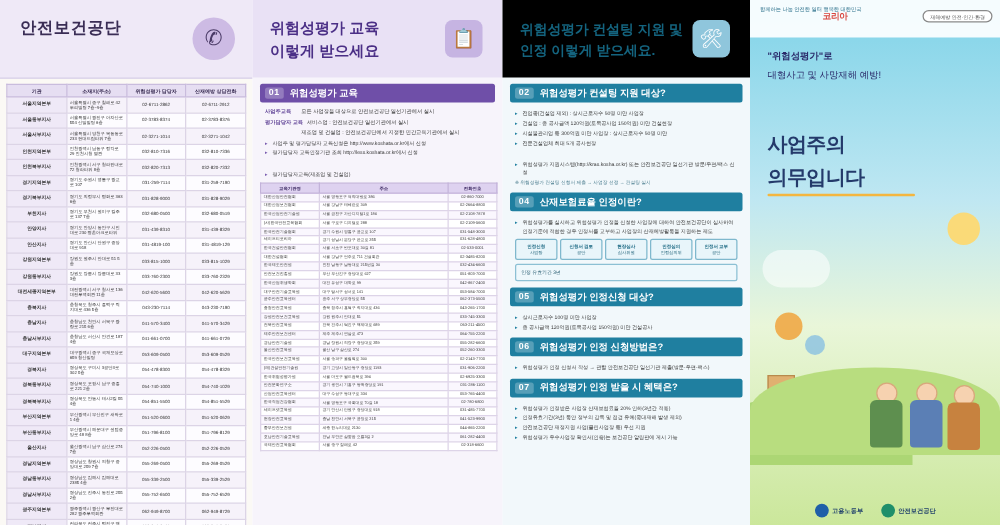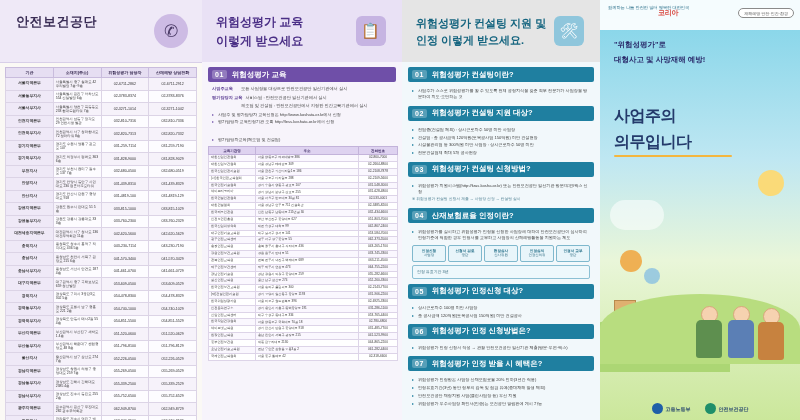--- a/index.html
+++ b/index.html
@@ -48,21 +48,21 @@
   table.contacts tr:nth-child(even) td{background:#fdfcff;}
   table.contacts tr:nth-child(odd) td{background:#f6f2fa;}
   td.region{width:26px;text-align:center;font-size:3.8px;font-weight:bold;background:#efe9f7 !important;color:#3b2d58;}
   td.addr{width:104px;font-size:3.4px;color:#444;}
   td.tel{width:28px;text-align:center;font-size:3.6px;}
   td.fax{width:28px;text-align:center;font-size:3.6px;}
 
   
   .panel-head{position:relative;height:62px;}
   .c2-head{background:#e9e1f5;}
-  .c3-head{background:#e5e5e5;}
+  .c3-head{background:#000000;}
   .ph-t1{position:absolute;left:14px;top:14px;font-size:12px;font-weight:bold;color:#4b2f86;}
   .ph-t2{position:absolute;left:14px;top:33px;font-size:12px;font-weight:bold;color:#4b2f86;}
   .ph-t2b{position:absolute;left:14px;top:33px;font-size:11px;font-weight:bold;color:#14647f;}
   .ph-t3{position:absolute;left:14px;top:46px;font-size:11px;font-weight:bold;color:#14647f;}
   .ph-icon{
     position:absolute;right:16px;top:16px;width:30px;height:30px;border-radius:6px;
     background:#c6b4e2;display:flex;align-items:center;justify-content:center;font-size:15px;color:#fff;
   }
   .c3-head .ph-icon{background:#8fc6dc;}
 
@@ -134,21 +134,21 @@
   }
   .korea-logo .red{color:#d8443c;}
   .topright-pill{
     position:absolute;right:6px;top:8px;border:0.7px solid #8a8a8a;border-radius:8px;
     font-size:4px;color:#555;padding:1.5px 5px;background:#fff;
   }
   .p-quote{
     position:absolute;left:14px;top:40px;font-size:7.5px;font-weight:bold;color:#2a2a6a;
   }
   .p-line2{
-    position:absolute;left:14px;top:55px;font-size:7.5px;font-weight:bold;color:#2a2a6a;
+    position:absolute;left:14px;top:55px;font-size:7.5px;font-weight:normal;color:#2a2a6a;
   }
   .p-big1{
     position:absolute;left:14px;top:78px;font-size:19px;font-weight:bold;color:#1b3f8f;letter-spacing:-.5px;
   }
   .p-big1 .small{font-size:14px;color:#1b3f8f;}
   .p-big2{
     position:absolute;left:14px;top:106px;font-size:16px;font-weight:bold;color:#243a6b;letter-spacing:-.5px;
   }
   .p-big3{
     position:absolute;left:14px;top:132px;font-size:16px;font-weight:bold;color:#243a6b;letter-spacing:-.5px;
@@ -585,48 +585,33 @@
   <div class="col col3 c3">
     <div class="panel-head c3-head">
       <div class="ph-t2b" style="top:16px">위험성평가 컨설팅 지원 및</div>
       <div class="ph-t3" style="top:33px">인정 이렇게 받으세요.</div>
       <div class="ph-icon">🛠</div>
     </div>
 
     <div id="c3-sections">
         <div class="sec">
           <div class="sec-bar">
-            <span class="sec-num">01</span>
-            <span class="sec-label">위험성평가 컨설팅이란?</span>
-          </div>
-          <div class="sec-body">
-            <ul class="bullets">
-              <li>사업주가 스스로 위험성평가를 할 수 있도록 전체 공정지식을 갖춘 외부 전문가가 사업장을 방문하여 지도·조언하는 것</li>
-            </ul>
-          </div>
-        </div>
-        <div class="sec">
-          <div class="sec-bar">
             <span class="sec-num">02</span>
             <span class="sec-label">위험성평가 컨설팅 지원 대상?</span>
           </div>
           <div class="sec-body">
             <ul class="bullets">
               <li>전업종(건설업 제외) : 상시근로자수 50명 미만 사업장</li>
               <li>건설업 : 총 공사금액 120억원(토목공사업 150억원) 미만 건설현장</li>
               <li>시설물관리업 등 300억원 미만 사업장 : 상시근로자수 50명 미만</li>
               <li>전문건설업체 최대 5개 공사현장</li>
             </ul>
           </div>
         </div>
         <div class="sec">
-          <div class="sec-bar">
-            <span class="sec-num">03</span>
-            <span class="sec-label">위험성평가 컨설팅 신청방법?</span>
-          </div>
           <div class="sec-body">
             <ul class="bullets">
               <li>위험성평가 지원시스템(http://kras.kosha.or.kr) 또는 안전보건공단 일선기관 방문/우편/팩스 신청</li>
             </ul>
             <div class="note">※ 위험성평가 컨설팅 신청서 제출 → 사업장 선정 → 컨설팅 실시</div>
           </div>
         </div>
         <div class="sec">
           <div class="sec-bar">
             <span class="sec-num">04</span>

